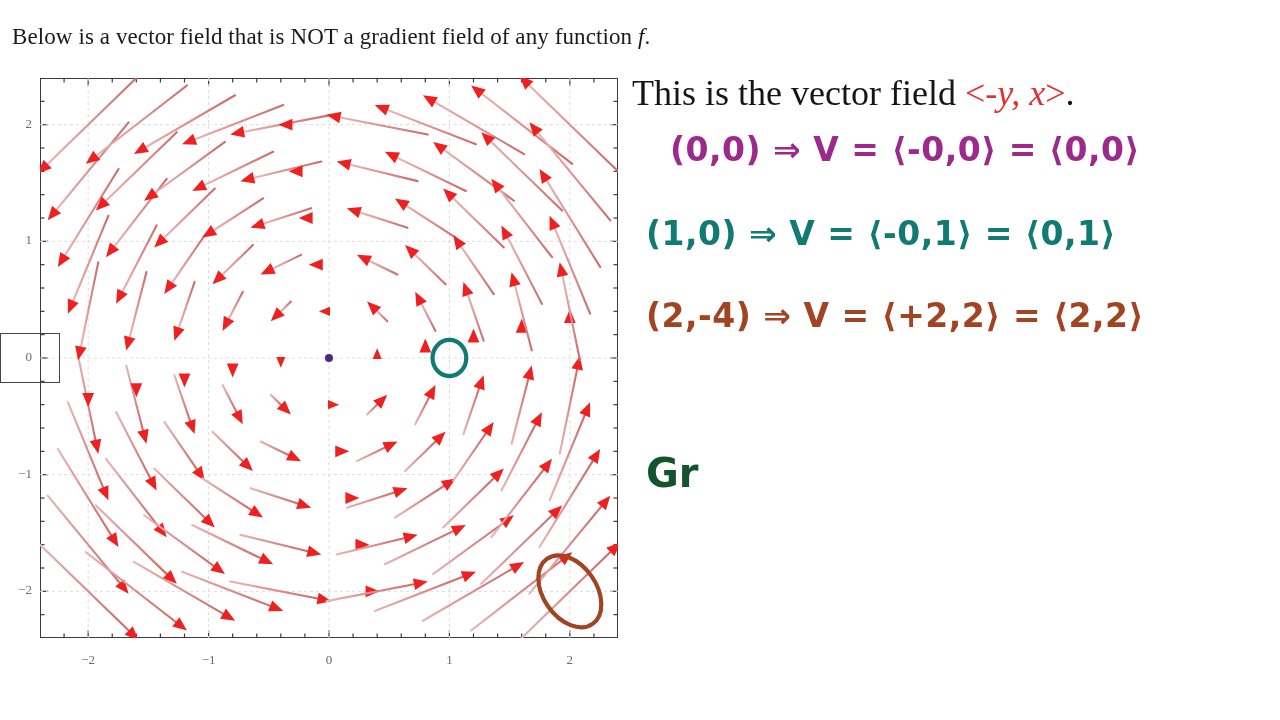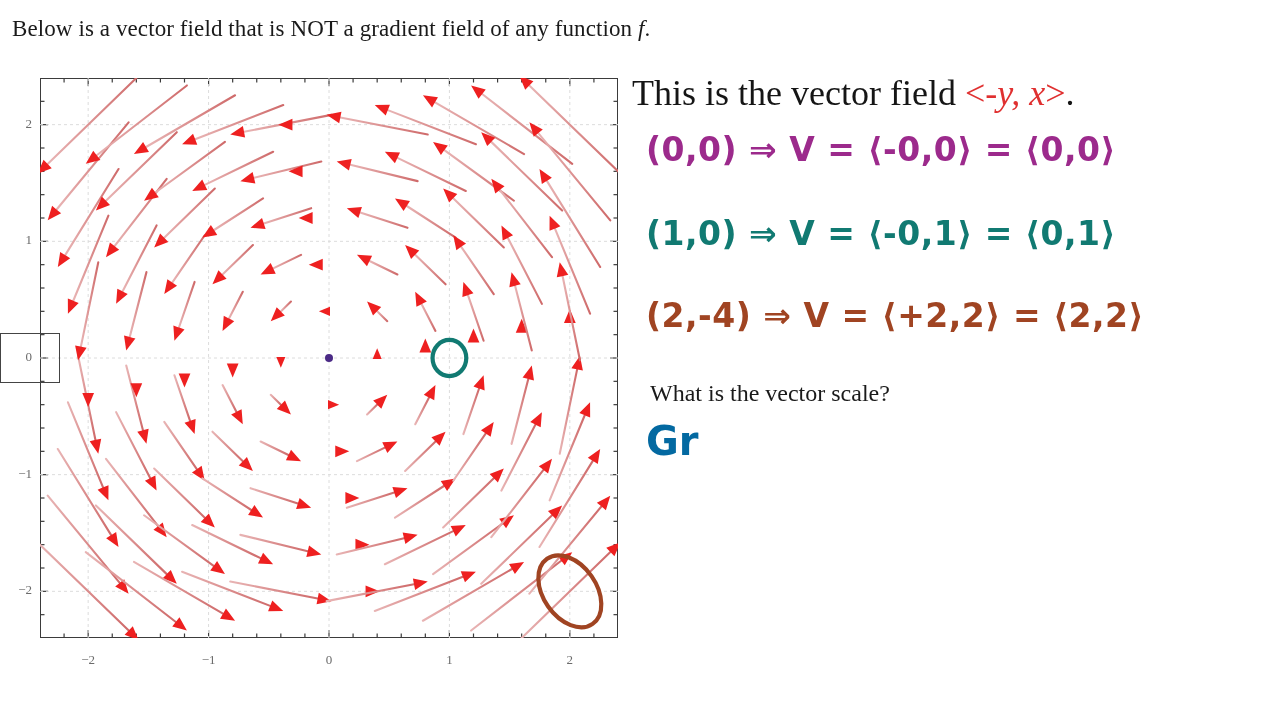--- a/index.html
+++ b/index.html
@@ -3,21 +3,21 @@
 <meta charset="utf-8">
 <style>
   html,body{margin:0;padding:0;}
   body{
     width:1280px;height:720px;background:#ffffff;overflow:hidden;
     font-family:"Liberation Serif", serif;
     position:relative;
   }
   
   #title{
-    position:absolute;left:12px;top:16px;width:1250px;
+    position:absolute;left:12px;top:24px;width:1250px;
     font-size:23px;color:#1a1a1a;letter-spacing:.1px;white-space:nowrap;
   }
   #title .fvar{font-style:italic;}
 
   
   #plot-wrap{
     position:absolute;left:40px;top:78px;width:578px;height:560px;
   }
   #plot-frame{
     position:absolute;inset:0;border:1.5px solid #3b3b3b;background:#fff;
@@ -459,21 +459,20 @@
     </div>
   <div id="sel-rect" style="top: 255px; left: -40px; width: 60px; height: 50px; border-color: rgb(68, 68, 68);"></div>
 </div>
 
 <div id="rt">
 
   <div id="vf-line">
     <span>This is the vector field </span><span class="vf"><span class="brk">&lt;</span><span>-y, x</span><span class="brk">&gt;</span></span><span>.</span>
   </div>
 
-  <div class="hand" id="hl1" style="color: rgb(156, 42, 140);">(0,0) ⇒ V = ⟨-0,0⟩ = ⟨0,0⟩</div>
+  <div class="hand" id="hl1" style="color: rgb(156, 42, 140); margin-left: 24px;">(0,0) ⇒ V = ⟨-0,0⟩ = ⟨0,0⟩</div>
   <div class="hand" id="hl2" style="color: rgb(17, 122, 114);">(1,0) ⇒ V = ⟨-0,1⟩ = ⟨0,1⟩</div>
   <div class="hand" id="hl3" style="color: rgb(160, 68, 34);">(2,-4) ⇒ V = ⟨+2,2⟩ = ⟨2,2⟩</div>
 
-  <div id="q-line">What is the vector scale?</div>
-
-  <div id="gr-line" style="color: #0369a1;">Gr</div>
+
+  <div id="gr-line" style="color: #14532d; margin-top: 32px;">Gr</div>
 
 </div>
 
 </body></html>

